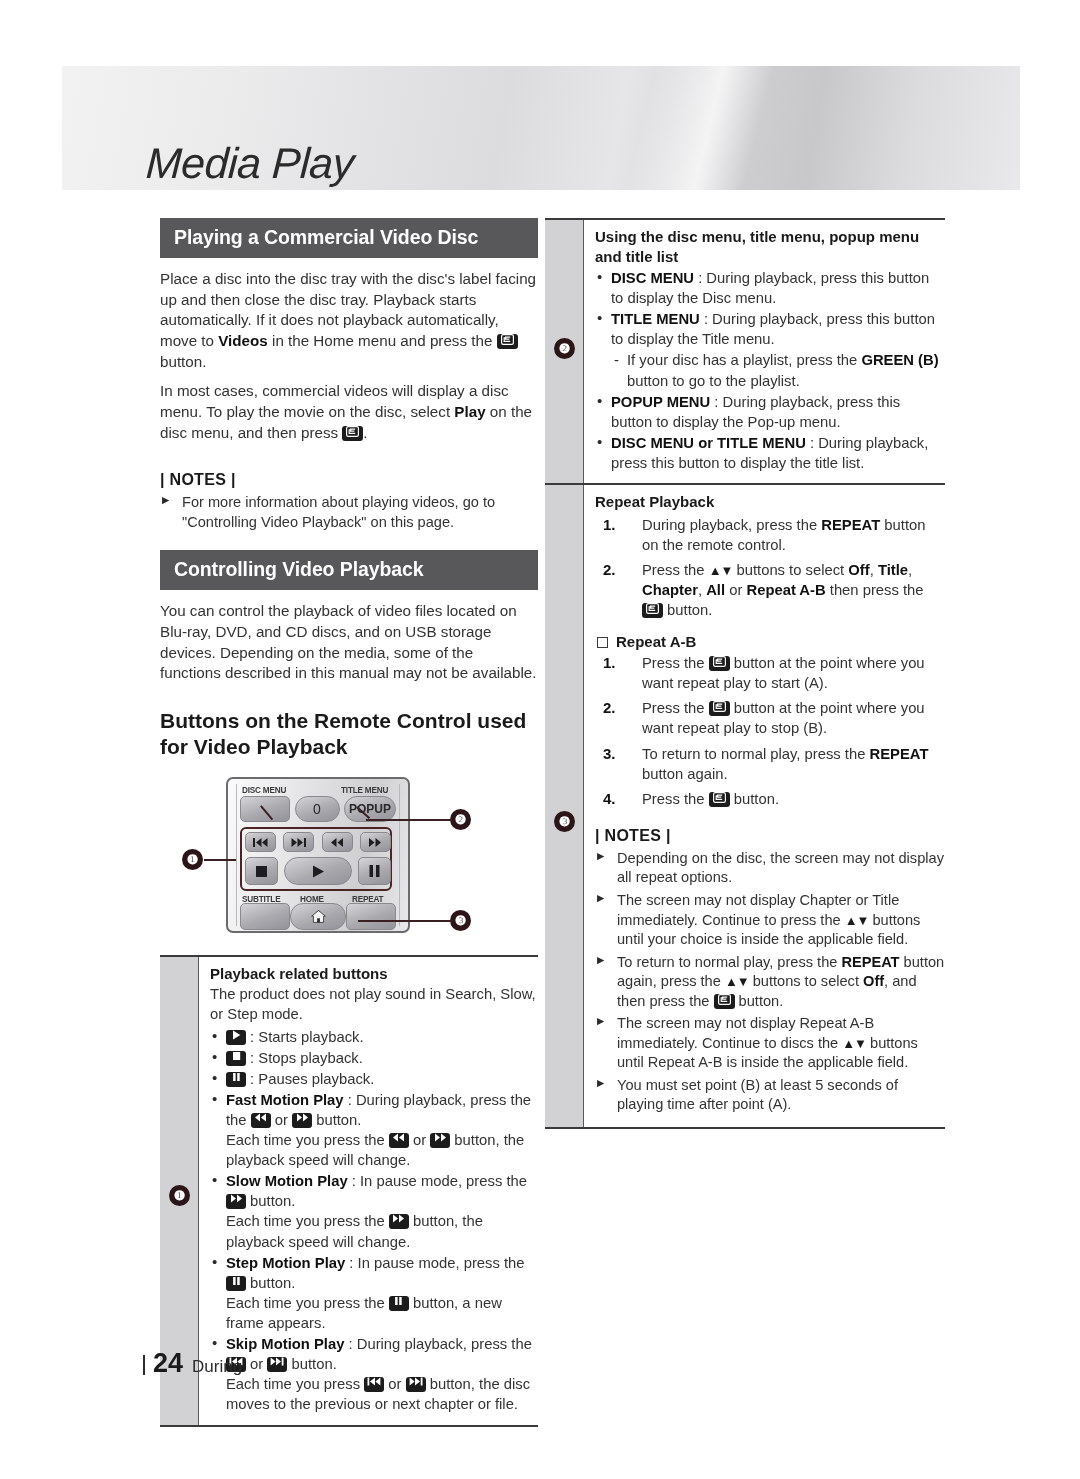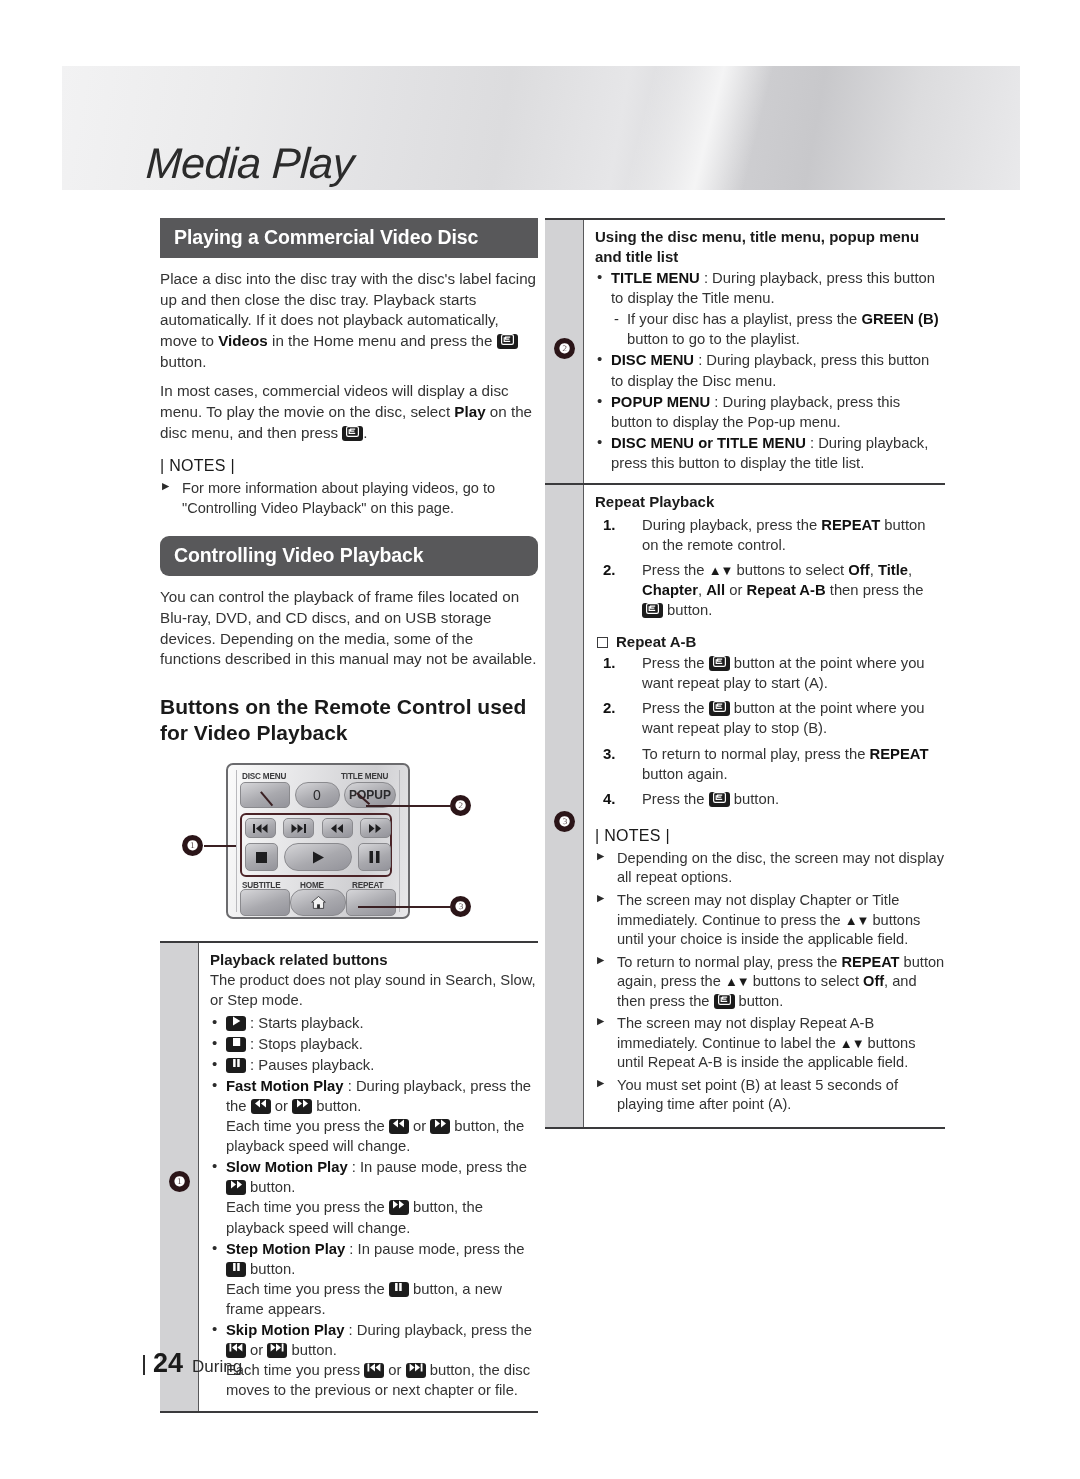--- a/index.html
+++ b/index.html
@@ -65,23 +65,23 @@
     line-height: 1.36;
     color: #333333;
     margin: 9px 0 0 0;
   }
   p.body.first { margin-top: 11px; }
   .b { font-weight: bold; color:#111; }
 
   
   .notes-title {
     font-size: 16px;
-    font-weight: normal;
+    font-weight: bold;
     color: #1a1a1a;
-    margin: 14px 0 4px 0;
+    margin: 28px 0 4px 0;
     letter-spacing: 0.3px;
   }
   ul.notes { list-style:none; margin:0; padding:0; }
   ul.notes > li {
     position: relative;
     padding-left: 22px;
     font-size: 14.6px;
     line-height: 1.34;
     color: #333;
     margin-bottom: 3px;
@@ -319,23 +319,23 @@
             <rect x="0.6" y="0.6" width="11.8" height="9.8" rx="1.6" fill="none" stroke="#fff" stroke-width="1.2"></rect>
             <path d="M9.2 3.1 H4.6 V5.2 H8.4" fill="none" stroke="#fff" stroke-width="1.2"></path>
             <path d="M5.2 3.9 L3.2 3.9 L3.2 7.4 L9.2 7.4" fill="none" stroke="#fff" stroke-width="1.2"></path>
           </svg></span><span>.</span></p>
 
     <div class="notes-title">| NOTES |</div>
     <ul class="notes">
       <li>For more information about playing videos, go to "Controlling Video Playback" on this page.</li>
     </ul>
 
-    <div class="bar" style="margin-top:18px;border-radius:9px;">Controlling Video Playback</div>
-
-    <p class="body first">You can control the playback of frame files located on Blu-ray, DVD, and CD discs, and on USB storage devices. Depending on the media, some of the functions described in this manual may not be available.</p>
+    <div class="bar" style="margin-top:18px;">Controlling Video Playback</div>
+
+    <p class="body first">You can control the playback of video files located on Blu-ray, DVD, and CD discs, and on USB storage devices. Depending on the media, some of the functions described in this manual may not be available.</p>
 
     <div class="subhead">Buttons on the Remote Control used for Video Playback</div>
 
     <div class="remote-wrap">
 
       <div class="remote">
         <div class="remote-inner"></div>
 
         <span class="keylabel" style="left:14px; top:7px;">DISC MENU</span>
         <span class="keylabel" style="left:113px; top:7px;">TITLE MENU</span>
@@ -498,26 +498,26 @@
 
   <div class="col-right">
 
     <div class="block">
       <div class="band">
         <div class="callout-sm" style="top:118px;">❷</div>
       </div>
       <div class="block-body">
         <div class="mini-title">Using the disc menu, title menu, popup menu and title list</div>
         <ul class="dots">
+          <li><span class="b">DISC MENU</span><span> : During playback, press this button to display the Disc menu.</span></li>
           <li><span class="b">TITLE MENU</span><span> : During playback, press this button to display the Title menu.</span>
             <ul class="dash">
               <li><span>If your disc has a playlist, press the </span><span class="b">GREEN (B)</span><span> button to go to the playlist.</span></li>
             </ul>
           </li>
-          <li><span class="b">DISC MENU</span><span> : During playback, press this button to display the Disc menu.</span></li>
           <li><span class="b">POPUP MENU</span><span> : During playback, press this button to display the Pop-up menu.</span></li>
           <li><span class="b">DISC MENU or TITLE MENU</span><span> : During playback, press this button to display the title list.</span></li>
         </ul>
       </div>
     </div>
 
     <div class="block">
       <div class="band"></div>
       <div class="block-body">
         <div class="mini-title">Repeat Playback</div>
@@ -560,21 +560,21 @@
       <div class="block-body" style="padding-top:2px;">
         <div class="notes-title" style="margin-top:2px;">| NOTES |</div>
         <ul class="notes">
           <li>Depending on the disc, the screen may not display all repeat options.</li>
           <li><span>The screen may not display Chapter or Title immediately. Continue to press the </span><span class="arrows b">▲▼</span><span> buttons until your choice is inside the applicable field.</span></li>
           <li><span>To return to normal play, press the </span><span class="b">REPEAT</span><span> button again, press the </span><span class="arrows b">▲▼</span><span> buttons to select </span><span class="b">Off</span><span>, and then press the </span><span class="ic enter"><svg width="13" height="11" viewBox="0 0 13 11">
                   <rect x="0.6" y="0.6" width="11.8" height="9.8" rx="1.6" fill="none" stroke="#fff" stroke-width="1.2"></rect>
                   <path d="M9.2 3.1 H4.6 V5.2 H8.4" fill="none" stroke="#fff" stroke-width="1.2"></path>
                   <path d="M5.2 3.9 L3.2 3.9 L3.2 7.4 L9.2 7.4" fill="none" stroke="#fff" stroke-width="1.2"></path>
                 </svg></span><span> button.</span></li>
-          <li><span>The screen may not display Repeat A-B immediately. Continue to label the </span><span class="arrows b">▲▼</span><span> buttons until Repeat A-B is inside the applicable field.</span></li>
+          <li><span>The screen may not display Repeat A-B immediately. Continue to discs the </span><span class="arrows b">▲▼</span><span> buttons until Repeat A-B is inside the applicable field.</span></li>
           <li>You must set point (B) at least 5 seconds of playing time after point (A).</li>
         </ul>
       </div>
     </div>
   </div>
 
   <div class="footer">
     <span class="tick"></span>
     <span class="pnum">24</span>
     <span class="lang">During</span>

